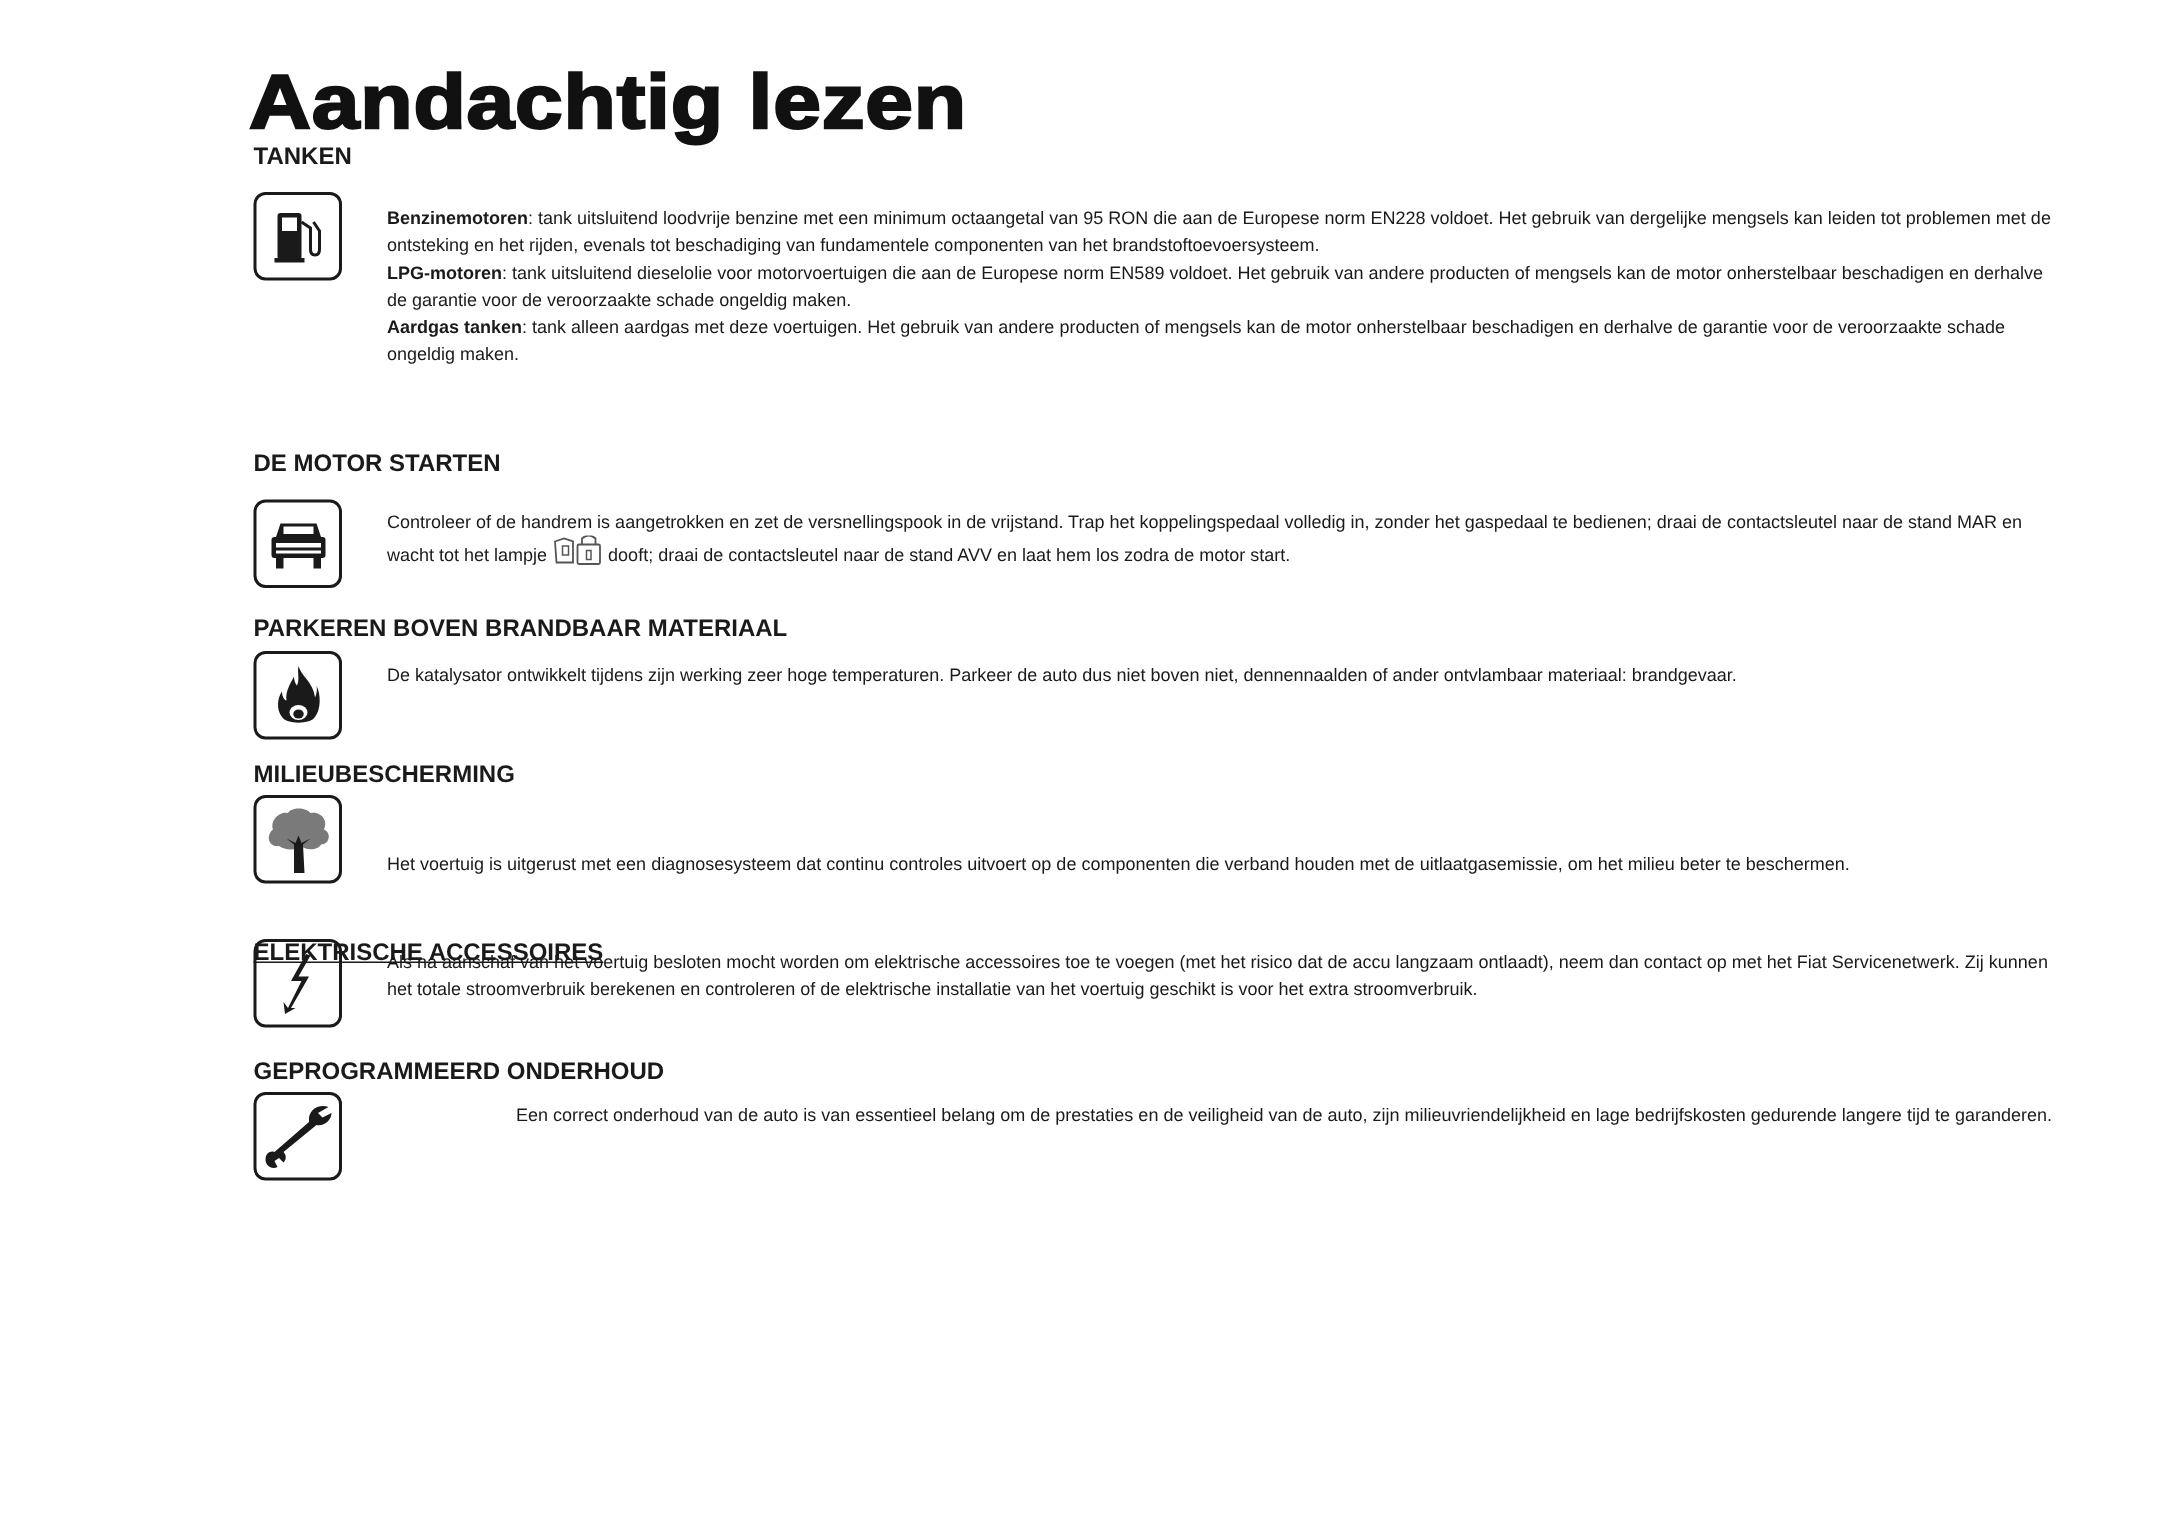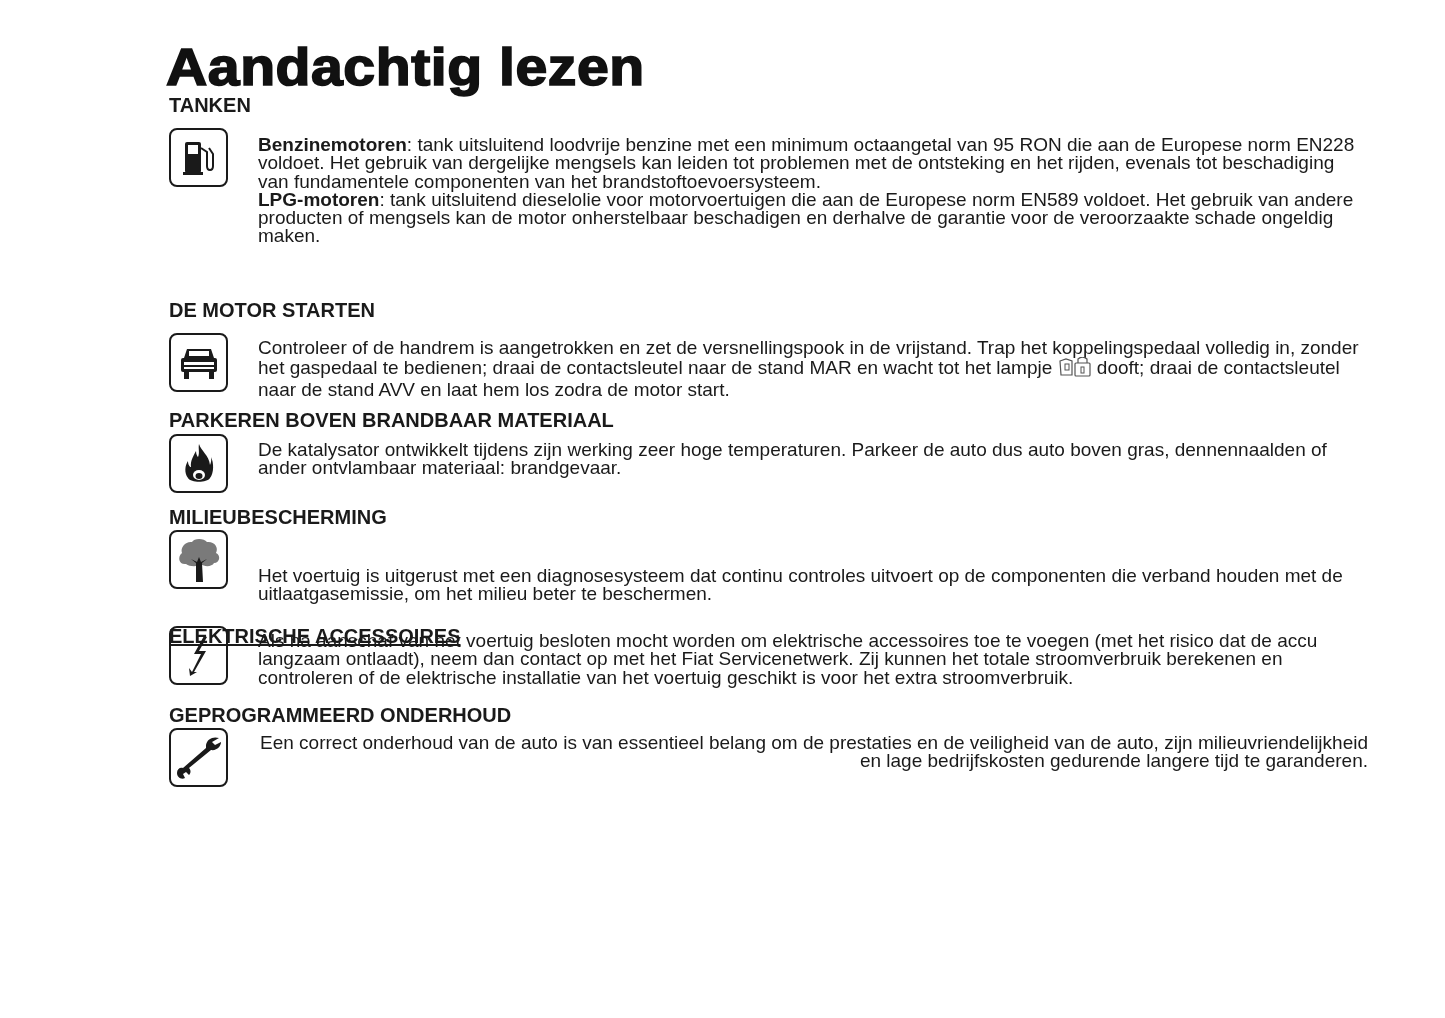--- a/index.html
+++ b/index.html
@@ -1,21 +1,21 @@
 <!DOCTYPE html>
 <html><head>
 <meta charset="utf-8">
 <style>
   html, body { margin: 0; padding: 0; background: #ffffff; }
   body { width: 1445px; height: 1018px; position: relative; overflow: hidden; color: #1a1a1a; font-family: "Liberation Sans", sans-serif; }
   .title { position: absolute; left: 166px; top: 38px; font-family: "Liberation Sans", sans-serif; font-weight: 900; font-size: 51px; letter-spacing: 0.5px; line-height: 60px; color: #111; transform: scaleX(1.12); transform-origin: left center; -webkit-text-stroke: 1.6px #111; }
-  .sec-h { position: absolute; left: 169px; font-weight: bold; font-size: 20px; line-height: 24px; color: #1a1a1a; white-space: nowrap; }
+  .sec-h { position: absolute; left: 169px; font-weight: bold; font-size: 16px; line-height: 24px; color: #1a1a1a; white-space: nowrap; }
   .icon-box { position: absolute; left: 169px; width: 59px; height: 59px; border: 2.5px solid #1a1a1a; border-radius: 8px; box-sizing: border-box; display: flex; align-items: center; justify-content: center; }
   .icon-box svg { display: block; }
-  .body-text { position: absolute; left: 258px; width: 1110px; font-size: 19px; line-height: 18.3px; color: #1a1a1a; }
+  .body-text { position: absolute; left: 258px; width: 1110px; font-size: 12px; line-height: 18.3px; color: #1a1a1a; }
   .body-text p { margin: 0; }
   .body-text b { font-weight: bold; }
   .lamp { display: inline-block; vertical-align: -3px; }
 </style>
 </head>
 <body>
 
 <div class="title">Aandachtig lezen</div>
 
 <div class="sec-h" style="top:93px;">TANKEN</div>
@@ -23,20 +23,21 @@
   <svg width="34" height="36" viewBox="0 0 34 36">
     <rect x="3" y="2" width="16" height="31" rx="2" fill="#1a1a1a"></rect>
     <rect x="6" y="5" width="10" height="9" fill="#fff"></rect>
     <rect x="1" y="32" width="20" height="3" fill="#1a1a1a"></rect>
     <path d="M19 8 L25 12 L25 26 Q25 30 28 30 Q31 30 31 26 L31 14 L27 8" fill="none" stroke="#1a1a1a" stroke-width="2"></path>
   </svg>
 </div>
 <div class="body-text" style="top:136px;">
   <p><b>Benzinemotoren</b><span>: tank uitsluitend loodvrije benzine met een minimum octaangetal van 95 RON die aan de Europese norm EN228 voldoet. Het gebruik van dergelijke mengsels kan leiden tot problemen met de ontsteking en het rijden, evenals tot beschadiging van fundamentele componenten van het brandstoftoevoersysteem.</span></p>
   <p><b>LPG-motoren</b><span>: tank uitsluitend dieselolie voor motorvoertuigen die aan de Europese norm EN589 voldoet. Het gebruik van andere producten of mengsels kan de motor onherstelbaar beschadigen en derhalve de garantie voor de veroorzaakte schade ongeldig maken.</span></p>
+  <p><b>Aardgas tanken</b><span>: tank alleen aardgas met deze voertuigen. Het gebruik van andere producten of mengsels kan de motor onherstelbaar beschadigen en derhalve de garantie voor de veroorzaakte schade ongeldig maken.</span></p>
 </div>
 
 <div class="sec-h" style="top:298px;">DE MOTOR STARTEN</div>
 <div class="icon-box" style="top:333px;">
   <svg width="40" height="34" viewBox="0 0 40 34">
     <path d="M8 3 L32 3 L35 12 L5 12 Z" fill="#1a1a1a"></path>
     <rect x="10" y="5" width="20" height="5" fill="#fff"></rect>
     <rect x="2" y="12" width="36" height="14" rx="2" fill="#1a1a1a"></rect>
     <rect x="5" y="16" width="30" height="3" fill="#fff"></rect>
     <rect x="5" y="21" width="30" height="2" fill="#fff"></rect>
@@ -55,21 +56,21 @@
 </div>
 
 <div class="sec-h" style="top:408px;">PARKEREN BOVEN BRANDBAAR MATERIAAL</div>
 <div class="icon-box" style="top:434px;">
   <svg width="30" height="42" viewBox="0 0 30 42">
     <path d="M15 1 C17 8 25 12 26 22 C28 18 27 14 27 14 C30 20 30 30 26 35 C23 40 7 40 4 35 C0 30 1 22 4 18 C4 22 6 24 7 24 C6 18 10 12 12 8 C12 12 14 14 14 14 C16 10 14 5 15 1 Z" fill="#1a1a1a"></path>
     <ellipse cx="15" cy="32" rx="6" ry="5" fill="#fff"></ellipse>
     <ellipse cx="15" cy="33" rx="3.5" ry="3" fill="#1a1a1a"></ellipse>
   </svg>
 </div>
-<div class="body-text" style="top:441px;">De katalysator ontwikkelt tijdens zijn werking zeer hoge temperaturen. Parkeer de auto dus auto boven gras, dennennaalden of ander ontvlambaar materiaal: brandgevaar.</div>
+<div class="body-text" style="top:441px;">De katalysator ontwikkelt tijdens zijn werking zeer hoge temperaturen. Parkeer de auto dus niet boven niet, dennennaalden of ander ontvlambaar materiaal: brandgevaar.</div>
 
 <div class="sec-h" style="top:505px;">MILIEUBESCHERMING</div>
 <div class="icon-box" style="top:530px;">
   <svg width="50" height="50" viewBox="0 0 50 50">
     <path d="M8 18 C6 12 12 6 18 7 C20 3 30 3 33 7 C40 6 45 12 42 18 C47 20 46 28 40 28 C38 32 30 32 27 29 C24 32 16 32 12 29 C5 30 3 22 8 18 Z" fill="#7a7a7a"></path>
     <path d="M22 28 L22 47 L29 47 L28 28 L33 24 L27 27 L25 22 L23 27 L17 24 Z" fill="#1a1a1a"></path>
   </svg>
 </div>
 <div class="body-text" style="top:567px;">Het voertuig is uitgerust met een diagnosesysteem dat continu controles uitvoert op de componenten die verband houden met de uitlaatgasemissie, om het milieu beter te beschermen.</div>
 

